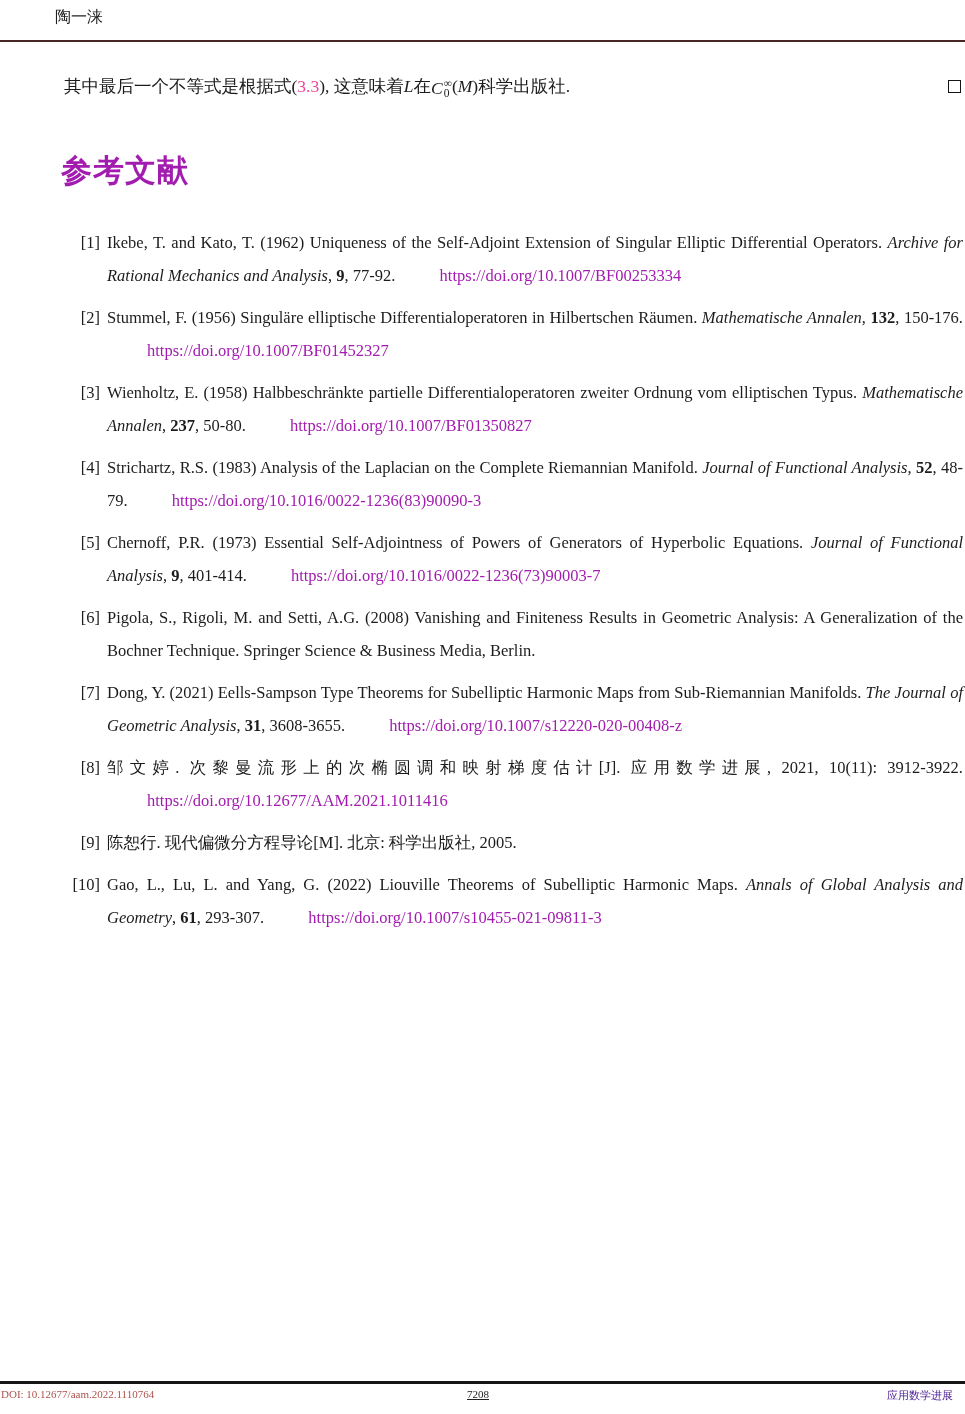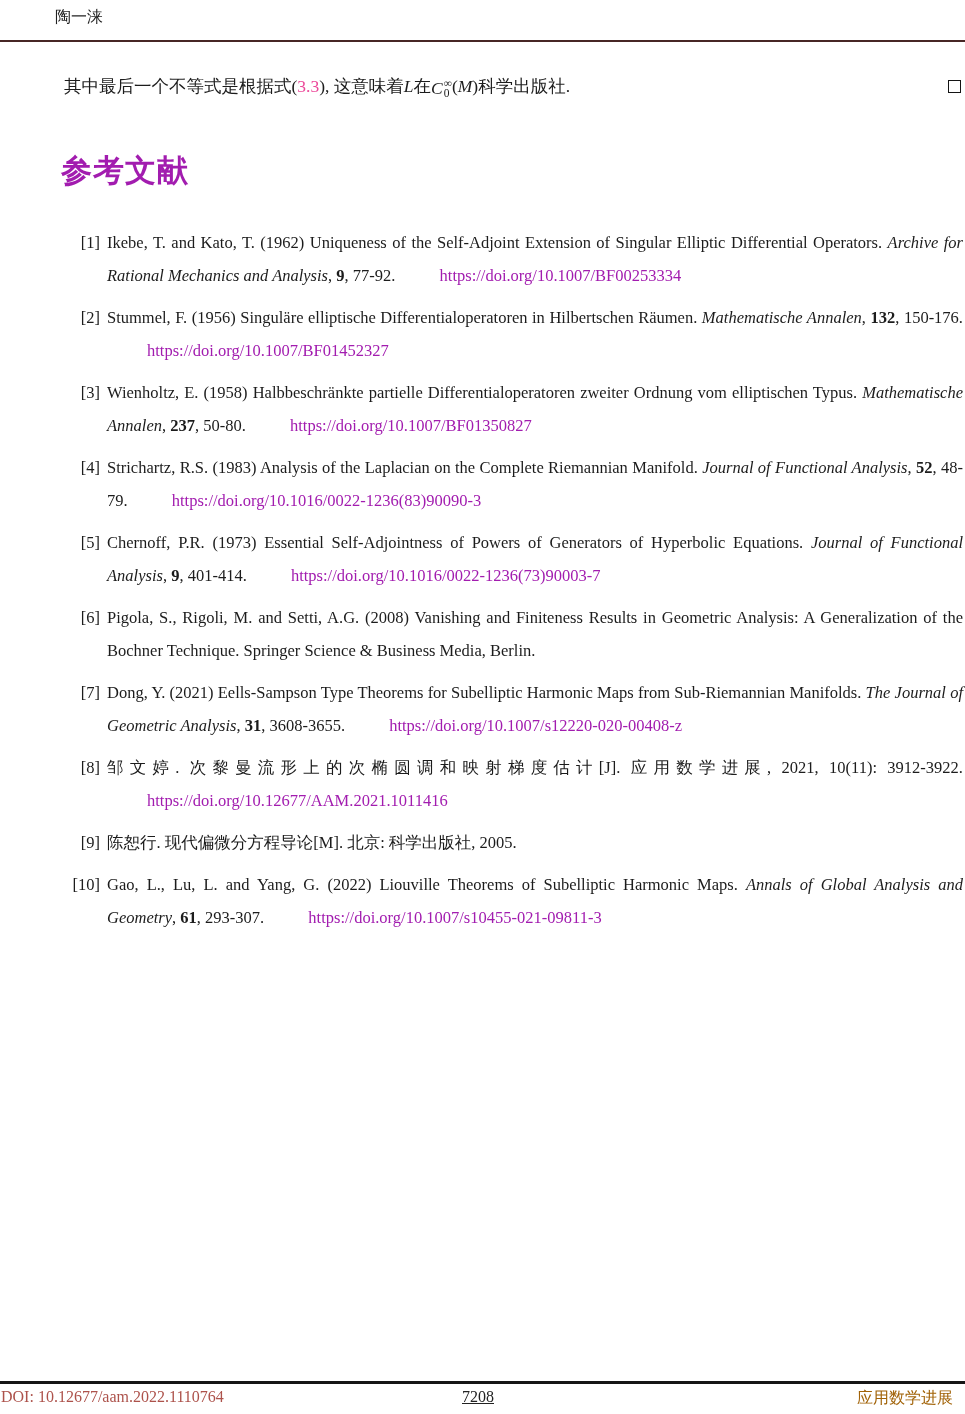--- a/index.html
+++ b/index.html
@@ -25,24 +25,24 @@
   .seg-i{font-style:italic;}
   .seg-b{font-weight:bold;}
   .seg-link{color:#a21caf;text-decoration:none;padding-left:40px;}
   .seg-red{color:#ec4899;}
   .supsub{display:inline-flex;align-items:center;vertical-align:-2px;}
   .ss-base{font-style:italic;}
   .ss-stack{display:inline-flex;flex-direction:column;font-size:11.5px;line-height:10px;margin-left:1px;}
   .ss-sup{display:block;}
   .ss-sub{display:block;}
   .footer-rule{position:absolute;top:1381px;left:0;width:965px;height:2.5px;background:#161616;}
-  .footer{position:absolute;top:1388px;left:0;width:956px;height:24px;font-size:16px;}
+  .footer{position:absolute;top:1388px;left:0;width:956px;height:24px;font-size:11px;}
   .footer-doi{position:absolute;left:1px;top:0;color:#ad524b;text-decoration:none;}
   .footer-page{position:absolute;left:0;top:0;width:100%;text-align:center;color:#222;text-decoration:underline;}
-  .footer-journal{position:absolute;right:3px;top:0;color:#a16207;text-decoration:none;}
+  .footer-journal{position:absolute;right:3px;top:0;color:#4c1d95;text-decoration:none;}
 </style>
 </head>
 <body>
 
 <div class="running-head">陶一涞</div>
 <div class="header-rule"></div>
 
 <div class="paragraph">
   <span><span class="seg-p">其中最后一个不等式是根据式(</span><span class="seg-red">3.3</span><span class="seg-p">), 这意味着</span><span class="seg-i">L</span><span class="seg-p">在</span><span class="supsub">
         <span class="ss-base">C</span>

